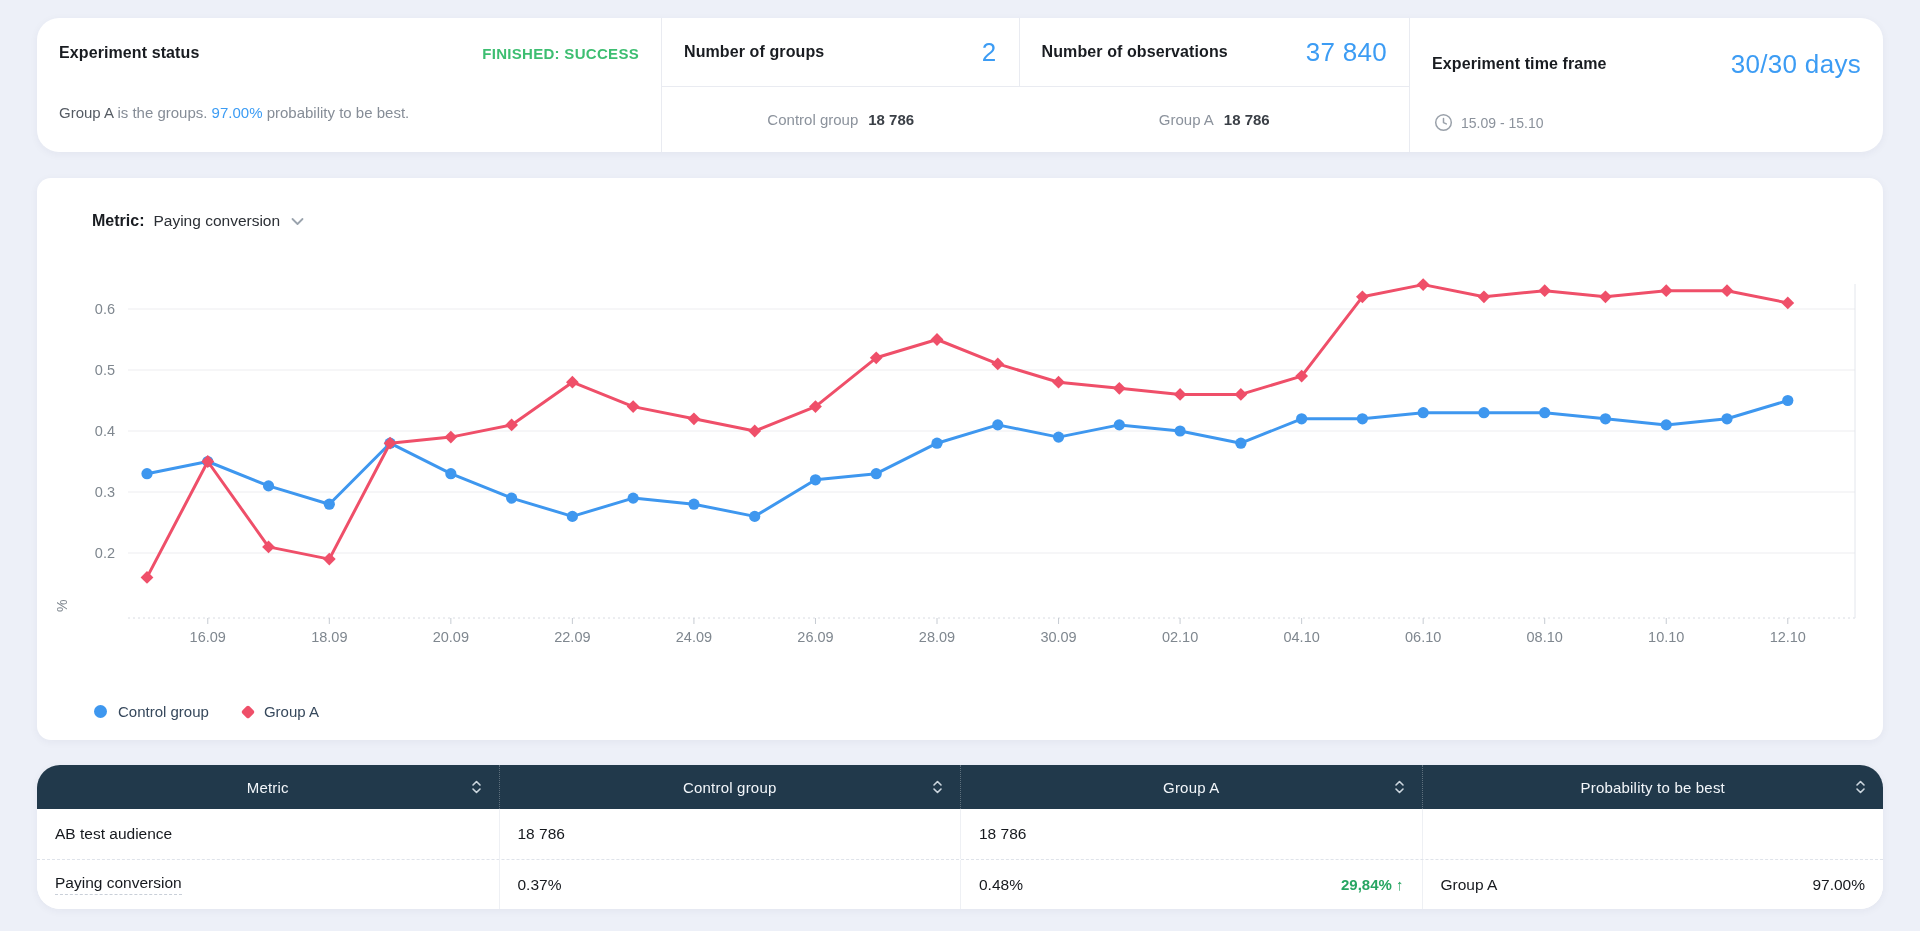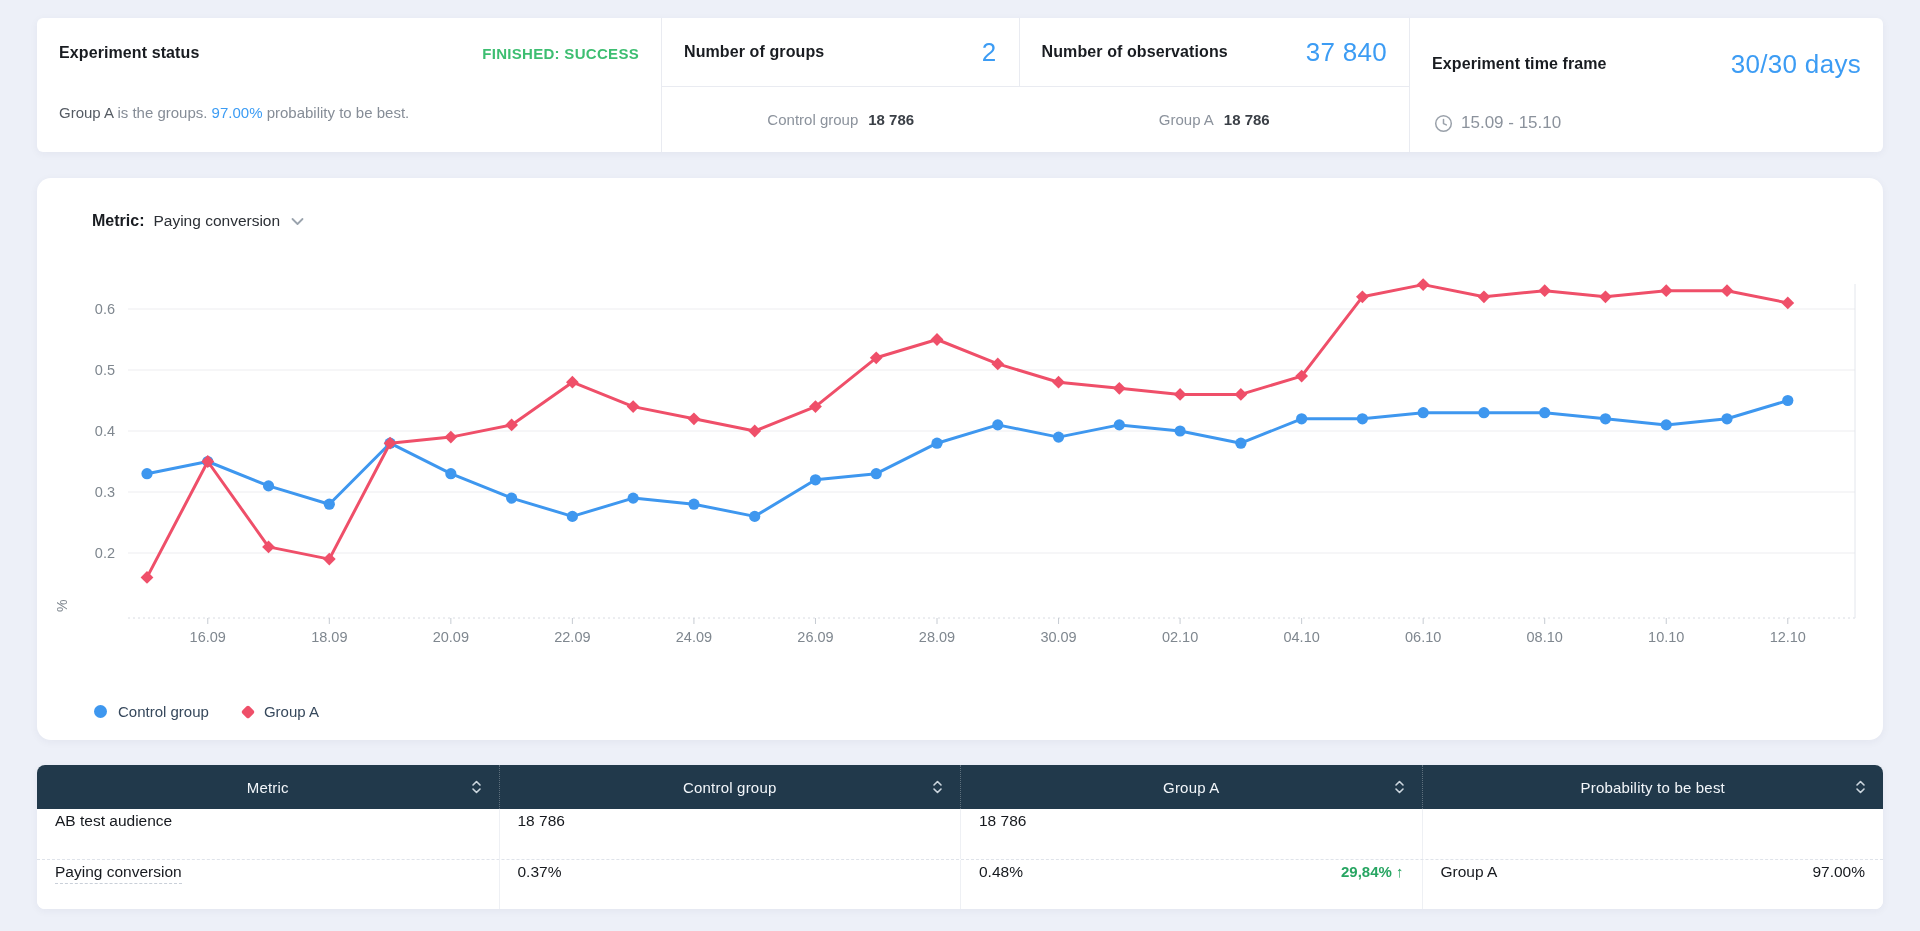--- a/index.html
+++ b/index.html
@@ -8,21 +8,21 @@
     background: #edf0f8;
     font-family: "Liberation Sans", "DejaVu Sans", sans-serif;
     color: #1a1d22;
     overflow: hidden;
   }
   
   .strip {
     margin: 18px 37px 0 37px;
     height: 134px;
     background: #fff;
-    border-radius: 6px;
+    border-radius: 22px;
     box-shadow: 0 2px 8px rgba(30,45,70,.05);
     display: flex;
   }
   .card { position: relative; }
   .card-status { width: 625px; border-right: 1px solid #e9ebf1; padding: 0 22px; }
   .status-top { display: flex; justify-content: space-between; align-items: center; height: 70px; }
   .card-label { font-size: 16px; font-weight: 700; color: #191c21; letter-spacing: .1px; }
   .status-value { font-size: 15px; font-weight: 700; letter-spacing: .3px; }
   .winner-line { margin-top: 16px; font-size: 15px; color: #868d97; }
   .winner-name { color: #555b63; }
@@ -32,21 +32,21 @@
   .mid-top .half { display: flex; justify-content: space-between; align-items: center; padding: 0 22px; }
   .half-a { width: 358px; border-right: 1px solid #e9ebf1; }
   .half-b { width: 390px; }
   .big-value { font-size: 26px; font-weight: 500; letter-spacing: .3px; }
   .mid-bottom { flex: 1; display: flex; align-items: center; }
   .mid-bottom .half { display: flex; justify-content: center; align-items: center; gap: 10px; }
   .sub-label { font-size: 15px; color: #8b929c; }
   .sub-value { font-size: 15px; font-weight: 700; color: #3a3f46; }
   .card-time { flex: 1; padding: 11px 22px; display: flex; flex-direction: column; }
   .time-top { display: flex; justify-content: space-between; align-items: center; height: 70px; }
-  .time-bottom { margin-top: 14px; display: flex; align-items: center; gap: 8px; font-size: 17px; color: #8b929c; }
+  .time-bottom { margin-top: 14px; display: flex; align-items: center; gap: 8px; font-size: 14px; color: #8b929c; }
   
   .chart-panel {
     margin: 26px 37px 0 37px;
     height: 562px;
     background: #fff;
     border-radius: 14px;
     box-shadow: 0 2px 8px rgba(30,45,70,.05);
   }
   .metric-row { padding: 24px 0 0 55px; display: flex; align-items: center; gap: 9px; height: 62px; }
   .metric-label { font-size: 16px; font-weight: 700; color: #191c21; }
@@ -54,38 +54,38 @@
   .chev { margin-left: 2px; display: inline-flex; }
   #chart-svg { display: block; width: 1846px; height: 460px; }
   #chart-svg text { font-family: "Liberation Sans", "DejaVu Sans", sans-serif; }
   .legend { display: flex; align-items: center; gap: 34px; padding-left: 57px; margin-top: 3px; }
   .legend-item { display: flex; align-items: center; gap: 11px; font-size: 15px; font-weight: 500; color: #36485c; }
   .lg-circle { width: 13px; height: 13px; border-radius: 50%; }
   .lg-diamond { width: 10px; height: 10px; transform: rotate(45deg); border-radius: 2px; }
   
   .table-panel {
     margin: 25px 37px 0 37px;
-    border-radius: 8px;
+    border-radius: 23px;
     overflow: hidden;
     box-shadow: 0 2px 8px rgba(30,45,70,.05);
     background: #fff;
   }
   .t-head { display: flex; height: 44px; }
   .th {
     width: 25%; position: relative;
     display: flex; align-items: center; justify-content: center;
     color: #f2f6fa; font-size: 15px; font-weight: 500; letter-spacing: .2px;
   }
   .th + .th { border-left: 1px dotted rgba(255,255,255,.28); }
   .sort { position: absolute; right: 17px; top: 50%; transform: translateY(-50%); display: inline-flex; }
   .t-row { display: flex; height: 50px; background: #fff; }
   .t-row + .t-row { border-top: 1px dashed #dfe3ea; }
   .td {
-    width: 25%; display: flex; align-items: flex-start;
-    padding: 3px 18px; font-size: 15.5px; color: #16191e;
+    width: 25%; display: flex; align-items: center;
+    padding: 16px 18px; font-size: 15.5px; color: #16191e;
   }
   .td + .td { border-left: 1px solid #eef0f4; }
   .td.split { justify-content: space-between; }
   .dash-underline { border-bottom: 1px dashed #c9cfd8; padding-bottom: 2px; }
   .delta { font-weight: 600; font-size: 15px; margin-left: 24px; }
 </style>
 </head>
 <body>
 
 <div class="strip">

